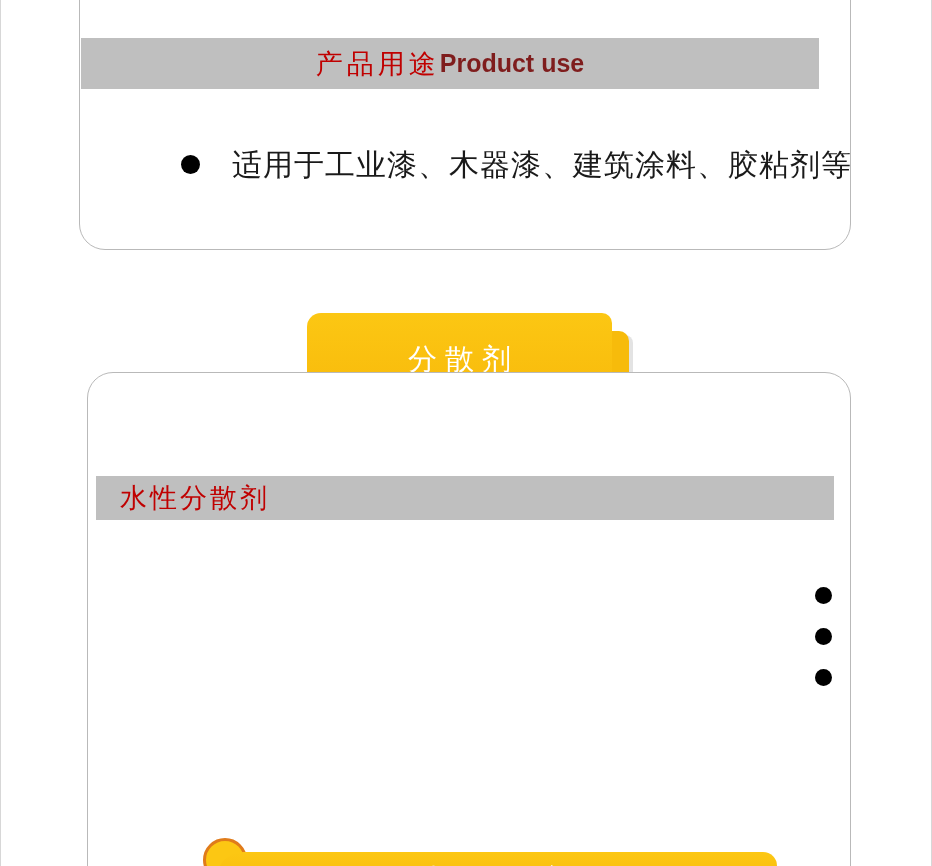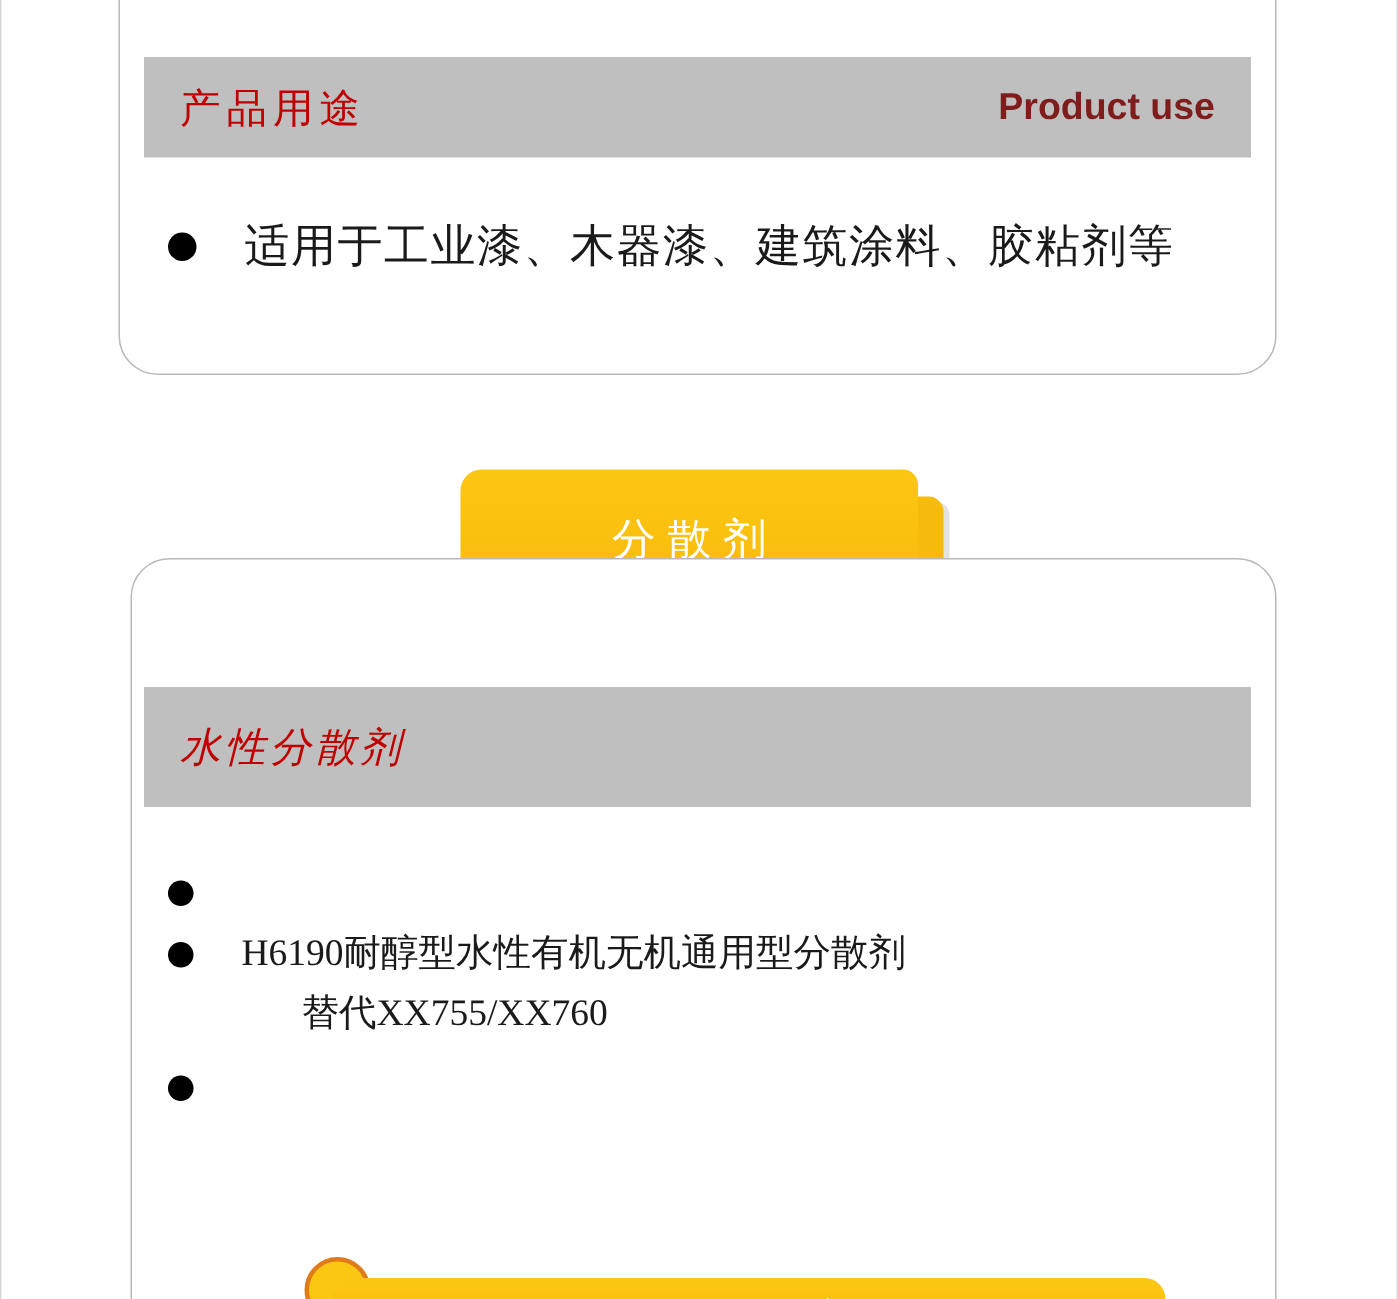--- a/index.html
+++ b/index.html
@@ -53,49 +53,50 @@
     font-family: "Liberation Serif", serif;
     letter-spacing: 4px;
   }
   .section-bar .en {
     color: #7f1d1d;
     font-family: "Liberation Sans", sans-serif;
     font-weight: bold;
   }
 
   #bar-product-use {
-    left: 96px;
+    left: 81px;
     top: 38px;
     width: 738px;
-    height: 67px;
+    height: 51px;
+    justify-content: center;
   }
   #bar-product-use .cn { font-size: 27px; }
   #bar-product-use .en { font-size: 25px; }
 
   #bar-water-dispersant {
     left: 96px;
-    top: 458px;
+    top: 476px;
     width: 738px;
-    height: 80px;
-    font-style: italic;
+    height: 44px;
   }
   #bar-water-dispersant .cn { font-size: 27px; letter-spacing: 3px; }
   #bar-water-dispersant .en { font-size: 24px; }
 
   
   .bullet-list {
     position: absolute;
     margin: 0;
     padding: 0;
     list-style: none;
   }
   .bullet-item {
     display: flex;
     align-items: flex-start;
     margin-bottom: 12px;
+    justify-content: flex-end;
   }
   .bullet-dot {
     width: 17px;
     height: 17px;
     border-radius: 50%;
     background: #000000;
     flex: 0 0 auto;
     margin-top: 9px;
   }
   .bullet-text {
@@ -285,24 +286,20 @@
 <div class="section-bar" id="bar-water-dispersant">
   <span class="cn">水性分散剂</span>
 </div>
 
 <ul class="bullet-list" id="list-dispersant">
   <li class="bullet-item">
     <span class="bullet-dot"></span>
   </li>
   <li class="bullet-item">
     <span class="bullet-dot"></span>
-    <span class="bullet-text">
-      <span>H6190耐醇型水性有机无机通用型分散剂</span>
-      <span class="sub-line">替代XX755/XX760</span>
-    </span>
   </li>
   <li class="bullet-item">
     <span class="bullet-dot"></span>
   </li>
 </ul>
 
 <div class="ribbon-bottom">
   <div class="ribbon-bottom-circle"></div>
   <div class="ribbon-bottom-bar"></div>
   <div class="ribbon-bottom-text">油性分散剂</div>

